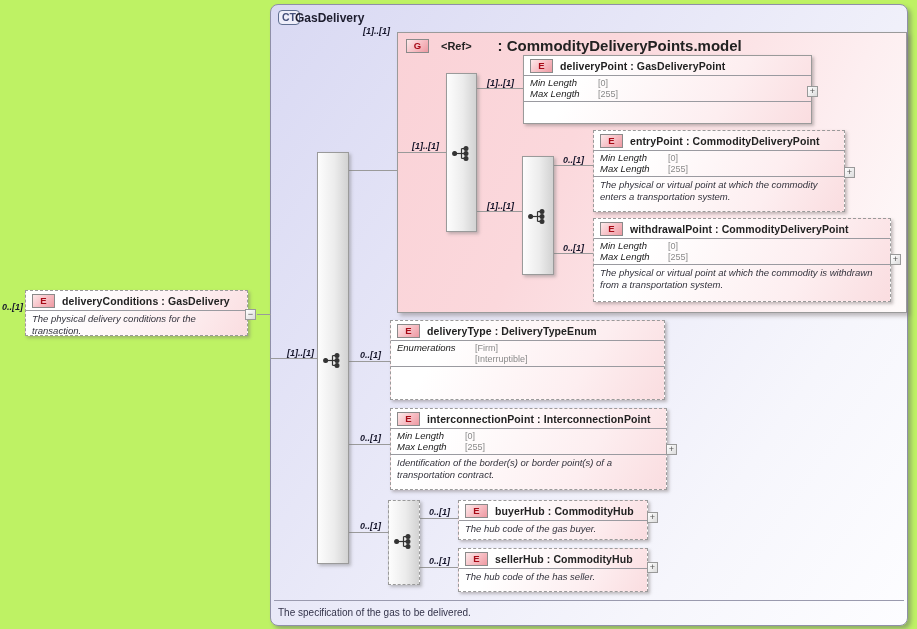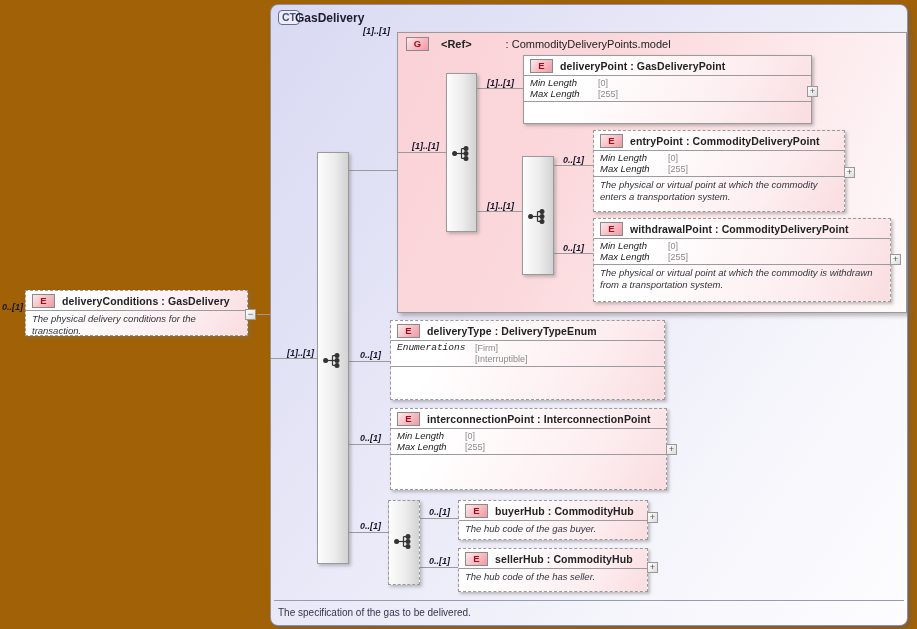--- a/index.html
+++ b/index.html
@@ -1,19 +1,19 @@
 <!DOCTYPE html>
 <html><head>
 <meta charset="utf-8">
 <style>
   html,body { margin:0; padding:0; background:#ffffff; }
   #canvas {
     position:relative; width:917px; height:629px;
     font-family:"Liberation Sans", sans-serif; overflow:hidden;
-    background:#a16207;
+    background:#bef264;
   }
   
   .ctbox {
     position:absolute; left:270px; top:4px; width:636px; height:620px;
     border:1px solid #8f8fa8; border-radius:8px;
     background:linear-gradient(125deg,#d9d9f3 0%, #e6e6f7 35%, #f6f6fc 75%, #fdfdff 100%);
     box-shadow:3px 3px 4px rgba(90,90,110,0.45);
   }
   .ct-badge {
     position:absolute; left:7px; top:5px; padding:0 3px; height:13px; line-height:13px;
@@ -26,21 +26,21 @@
 
   
   .groupbox {
     position:absolute; left:397px; top:32px; width:508px; height:279px;
     border:1px solid #9a9a9a;
     background:linear-gradient(115deg,#fad2d7 0%, #fbd8dc 35%, #fdeef0 75%, #fefafa 100%);
     box-shadow:3px 3px 4px rgba(120,110,110,0.45);
   }
   .ghead { position:absolute; left:8px; top:4px; display:flex; align-items:center; }
   .gname { font-size:11px; font-weight:bold; color:#222; margin-left:12px; }
-  .gtype { font-size:11px; font-weight:normal; color:#222; margin-left:34px; }
+  .gtype { font-size:15px; font-weight:bold; color:#222; margin-left:26px; }
 
   
   .ebox {
     position:absolute; border:1px solid #9a9a9a;
     background:linear-gradient(120deg,#ffffff 20%, #fdeef0 70%, #fadde0 100%);
     box-shadow:2px 2px 3px rgba(120,110,110,0.45);
     overflow:hidden;
   }
   .ebox.dashed { border-style:dashed; }
   .ehead { display:flex; align-items:center; padding:3px 5px 2px 6px; white-space:nowrap; }
@@ -240,21 +240,21 @@
   </div>
 
   <div class="ebox dashed" style="left:390px;top:320px;width:273px;height:78px;">
     <div class="ehead">
       <span class="badge">E</span>
       <span class="t">deliveryType : DeliveryTypeEnum</span>
     </div>
     <div class="sep"></div>
     <div class="facets">
       <div class="frow">
-        <span class="flabel" style="width:78px;font-family:Liberation Mono, monospace;">Enumerations</span>
+        <span class="flabel" style="width:78px;">Enumerations</span>
         <span class="fvalue">
           <span style="display:block;">[Firm]</span>
           <span style="display:block;">[Interruptible]</span>
         </span>
       </div>
     </div>
     <div class="sep"></div>
   </div>
 
   <div class="ebox dashed" style="left:390px;top:408px;width:275px;height:80px;">
@@ -267,20 +267,21 @@
       <div class="frow">
           <span class="flabel">Min Length</span>
           <span class="fvalue">[0]</span>
         </div>
       <div class="frow">
           <span class="flabel">Max Length</span>
           <span class="fvalue">[255]</span>
         </div>
     </div>
     <div class="sep"></div>
+    <div class="anno">Identification of the border(s) or border point(s) of a transportation contract.</div>
   </div>
 
   <div class="ebox dashed" style="left:458px;top:500px;width:188px;height:38px;">
     <div class="ehead">
       <span class="badge">E</span>
       <span class="t">buyerHub : CommodityHub</span>
     </div>
     <div class="sep"></div>
     <div class="anno">The hub code of the gas buyer.</div>
   </div>

